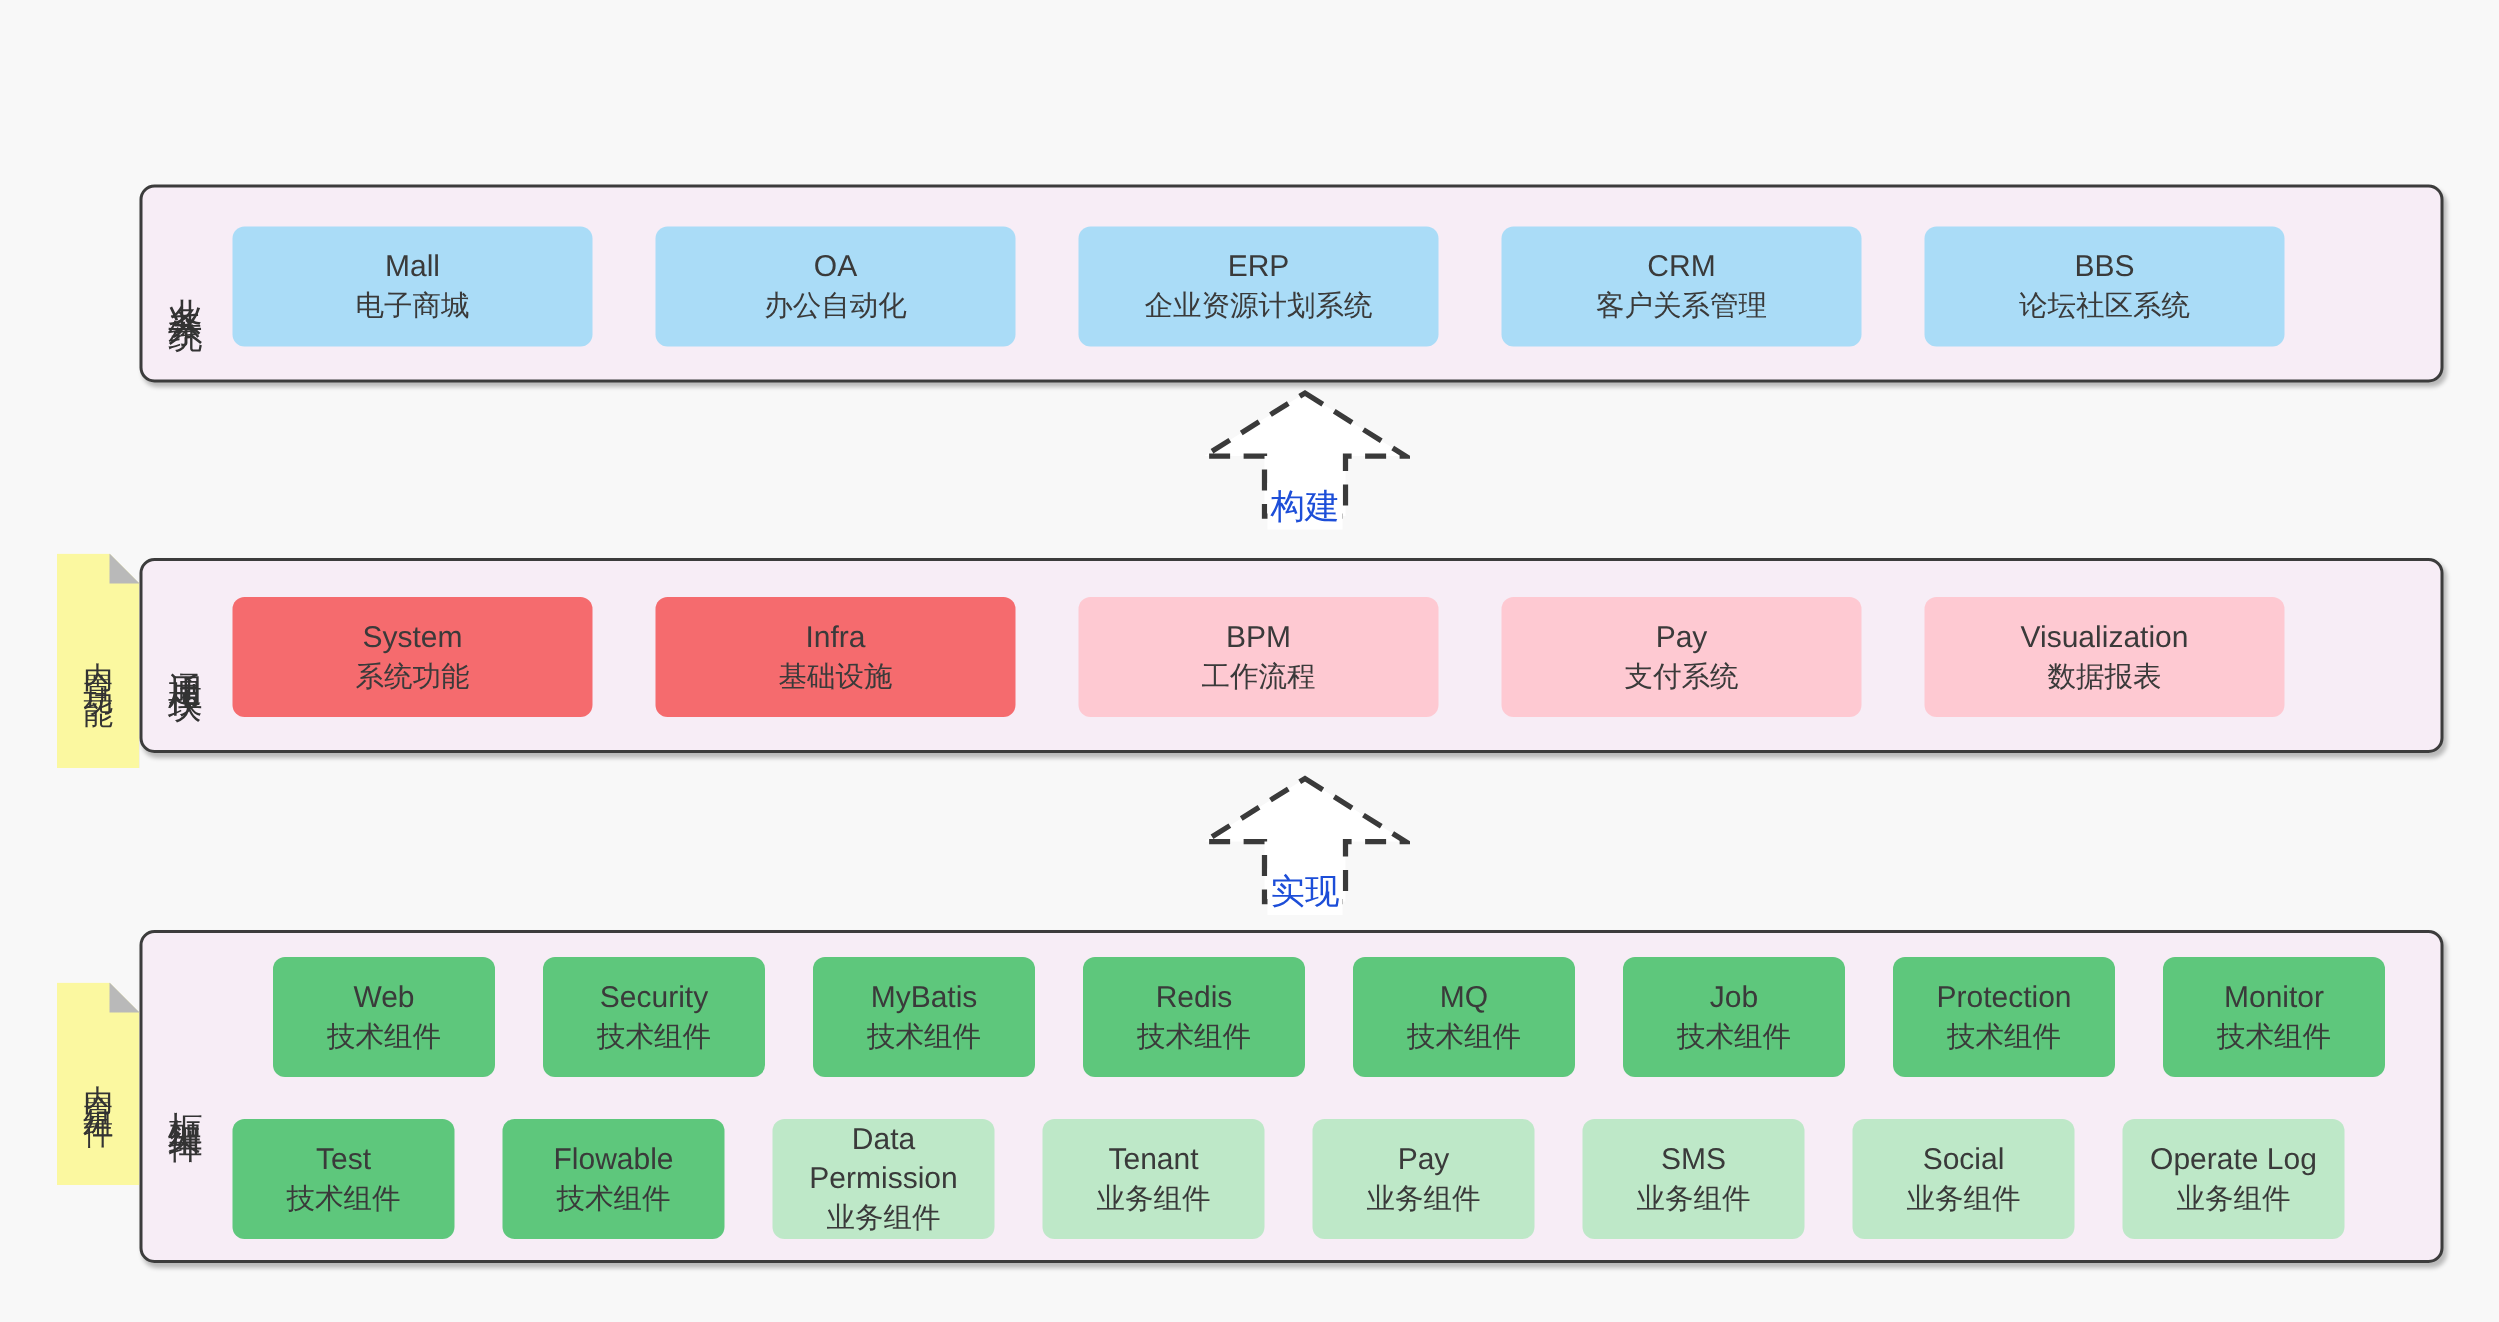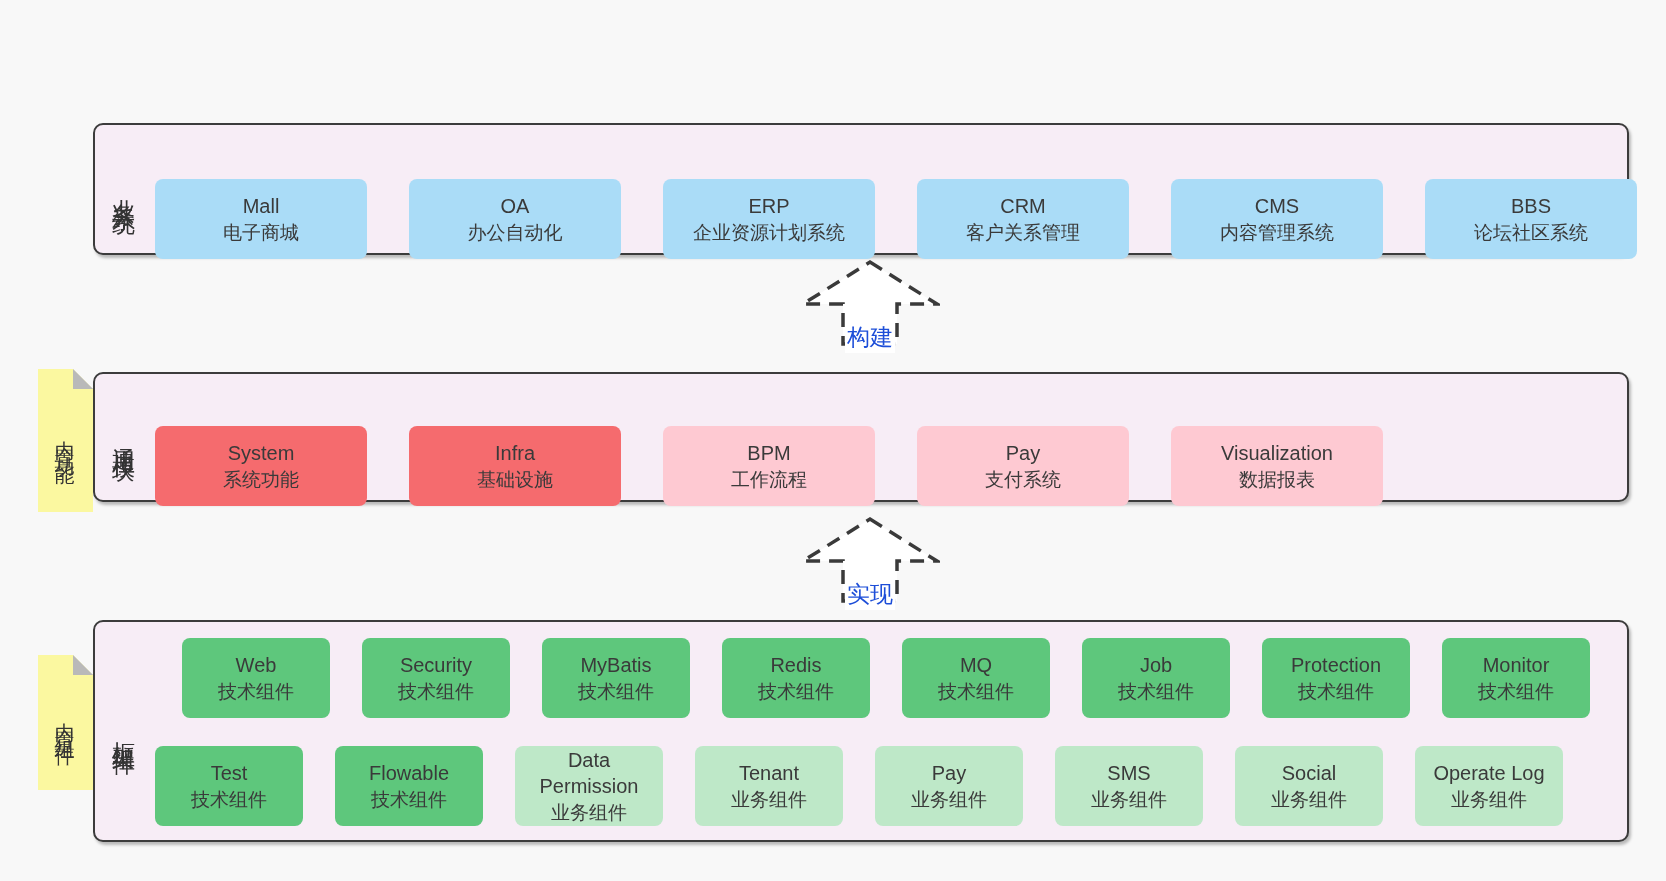--- a/index.html
+++ b/index.html
@@ -21,21 +21,21 @@
   .row{position:absolute;left:60px;display:flex;}
   .band-business .row{top:26px;gap:42px;}
   .band-modules .row{top:24px;gap:42px;align-items:flex-end;}
   .band-components .row1{top:16px;gap:32px;margin-left:27px;}
   .band-components .row2{top:124px;gap:32px;}
 
   .box{border-radius:8px;display:flex;flex-direction:column;justify-content:center;
        align-items:center;text-align:center;line-height:1.32;box-sizing:border-box;padding:2px 6px;}
   .box .en{font-size:20px;}
   .box .zh{font-size:19px;}
-  .wbox{width:212px;height:80px;margin-top:28px;}
+  .wbox{width:240px;height:80px;}
   .nbox{width:148px;height:80px;}
   .c-blue{background:#aadcf7;}
   .c-red{background:#f56b6e;}
   .c-pink{background:#fec9d2;}
   .c-green{background:#5ec77c;}
   .c-lgreen{background:#bee8c8;}
 
   
   .sticky{position:absolute;left:38px;width:55px;background:#fbf8a0;
           box-shadow:1px 2px 2px rgba(0,0,0,0.18);z-index:5;
@@ -74,24 +74,20 @@
       </div>
       <div class="box wbox c-blue">
         <div class="en">ERP</div>
         <div class="zh">企业资源计划系统</div>
       </div>
       <div class="box wbox c-blue">
         <div class="en">CRM</div>
         <div class="zh">客户关系管理</div>
       </div>
       <div class="box wbox c-blue">
-        <div class="en">CMS</div>
-        <div class="zh">内容管理系统</div>
-      </div>
-      <div class="box wbox c-blue">
         <div class="en">BBS</div>
         <div class="zh">论坛社区系统</div>
       </div>
     </div>
   </div>
 
   <div class="arrow arrow-build">
     <svg viewBox="0 0 140 90">
       <polygon points="70,4 137,46 97,46 97,86 43,86 43,46 3,46" fill="#ffffff" stroke="#3a3a3a" stroke-width="3.5" stroke-dasharray="14 9"></polygon>
     </svg>

